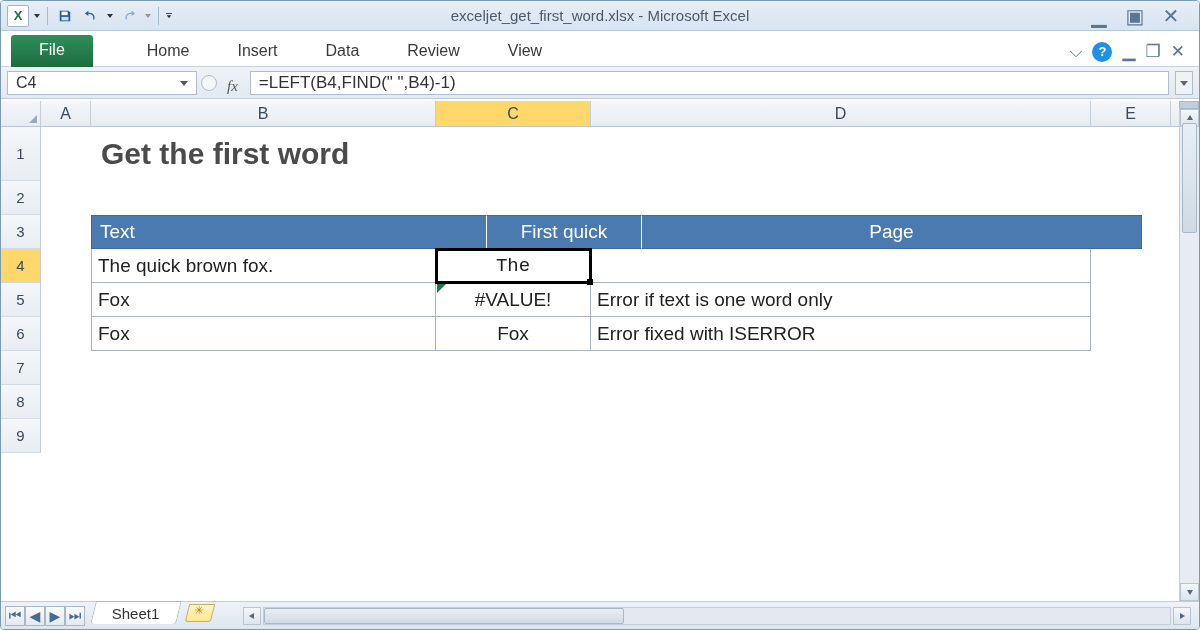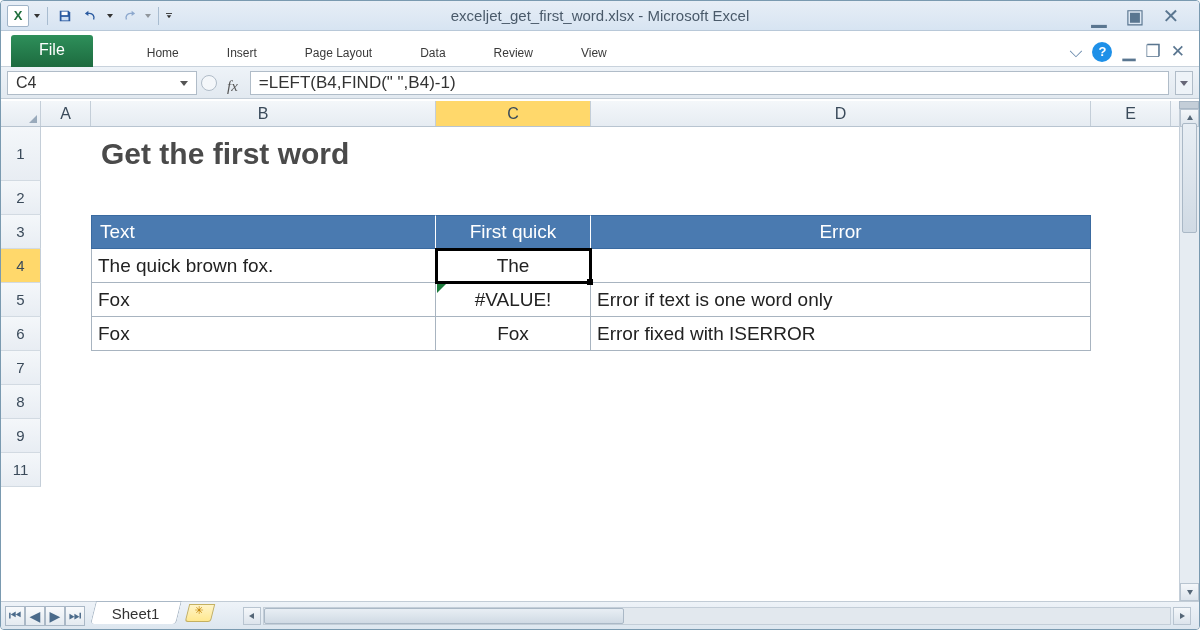--- a/index.html
+++ b/index.html
@@ -77,21 +77,21 @@
     background: linear-gradient(#2e8f5a, #1d6b3f);
     color: #fff;
     font-size: 16px;
     padding: 6px 28px 8px;
     border-radius: 3px 3px 0 0;
     margin-right: 30px;
     cursor: pointer;
     margin-bottom: -1px;
   }
   .rtab {
-    font-size: 12px;
+    font-size: 16px;
     color: #3a3a3a;
     padding: 6px 24px;
     cursor: pointer;
   }
   .ribbon-right {
     margin-left: auto;
     display: flex;
     gap: 10px;
     align-items: center;
     padding-right: 14px;
@@ -219,20 +219,21 @@
     background:#fff;
     border-bottom:1px solid #a8b4c0;
     border-right:1px solid #a8b4c0;
   }
   .tcell.first{border-left:1px solid #a8b4c0;}
   .tcell.center{justify-content:center;}
   .selected {
     outline: 3px solid #000;
     outline-offset: -2px;
     z-index:5;
+    font-family:Liberation Mono, monospace;
   }
   .selected::after{
     content:""; position:absolute; right:-3px;bottom:-3px;
     width:6px;height:6px;background:#000;
   }
   .errmark{
     position:absolute; left:1px; top:1px;
     border-top:9px solid #1a7a3a;
     border-right:9px solid transparent;
   }
@@ -324,21 +325,20 @@
     <span class="winbtn">▁</span>
     <span class="winbtn">▣</span>
     <span class="winbtn">✕</span>
   </div>
 </div>
 
 <div class="ribbon-tabs">
   <div class="file-tab">File</div>
   <div class="rtab">Home</div>
   <div class="rtab">Insert</div>
-  <div class="rtab">Page Layout</div>
   <div class="rtab">Data</div>
   <div class="rtab">Review</div>
   <div class="rtab">View</div>
   <div class="ribbon-right">
     <span class="winctl" style="color:#6a8aac">⌵</span>
     <div class="help-circ">?</div>
     <span class="winctl">▁</span>
     <span class="winctl">❐</span>
     <span class="winctl">✕</span>
   </div>
@@ -386,23 +386,23 @@
       </div>
 
       <div class="row">
         <div class="rh">2</div>
         <div class="cell" style="width:1080px"></div>
       </div>
 
       <div class="row">
         <div class="rh">3</div>
         <div class="cell" style="width:50px"></div>
-        <div class="cell thdr first" style="width:345px;justify-content:flex-start;padding-left:8px">Text</div>
+        <div class="cell thdr first" style="width:396px;justify-content:flex-start;padding-left:8px">Text</div>
         <div class="cell thdr" style="width:155px">First quick</div>
-        <div class="cell thdr last" style="width:500px">Error</div>
+        <div class="cell thdr last" style="width:500px">Page</div>
       </div>
 
       <div class="row">
         <div class="rh active">4</div>
         <div class="cell" style="width:50px"></div>
         <div class="cell tcell first" style="width:345px">The quick brown fox.</div>
         <div class="cell tcell center selected" style="width:155px">The</div>
         <div class="cell tcell" style="width:500px"></div>
       </div>
 
@@ -430,24 +430,20 @@
           <div class="cell" style="width:1080px"></div>
         </div>
       <div class="row">
           <div class="rh">8</div>
           <div class="cell" style="width:1080px"></div>
         </div>
       <div class="row">
           <div class="rh">9</div>
           <div class="cell" style="width:1080px"></div>
         </div>
-      <div class="row">
-          <div class="rh">11</div>
-          <div class="cell" style="width:1080px"></div>
-        </div>
     </div>
   </div>
   <div class="vscroll">
     <div class="vsplit"></div>
     <div class="btn" style="margin-top:8px">
         <svg width="8" height="8" viewBox="0 0 8 8">
           <path d="M4 1 7 6H1z" fill="#567"></path>
         </svg>
       </div>
     <div class="thumb"></div>

